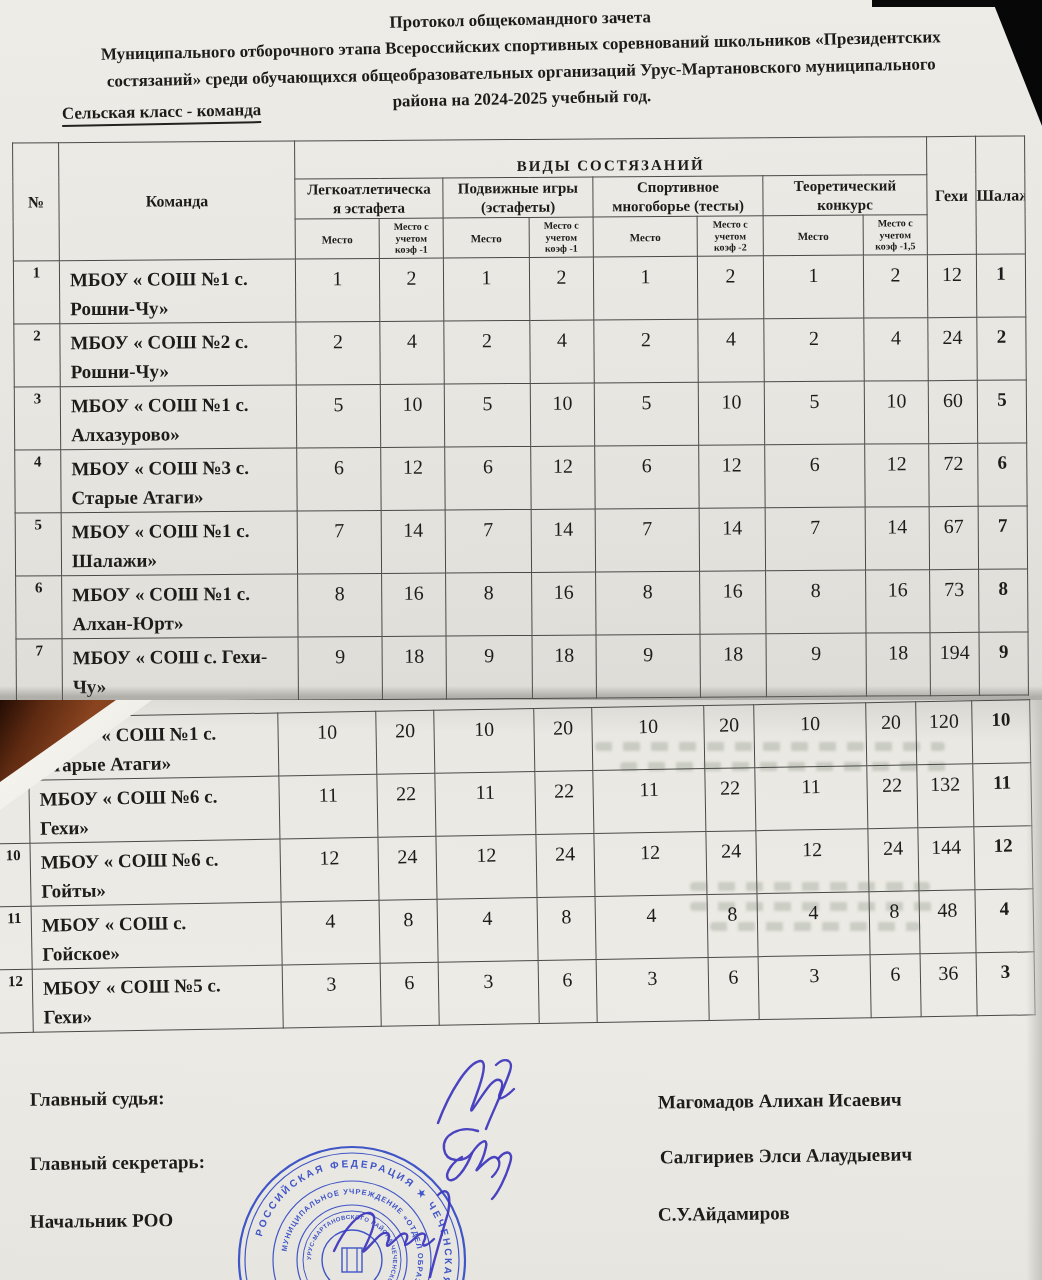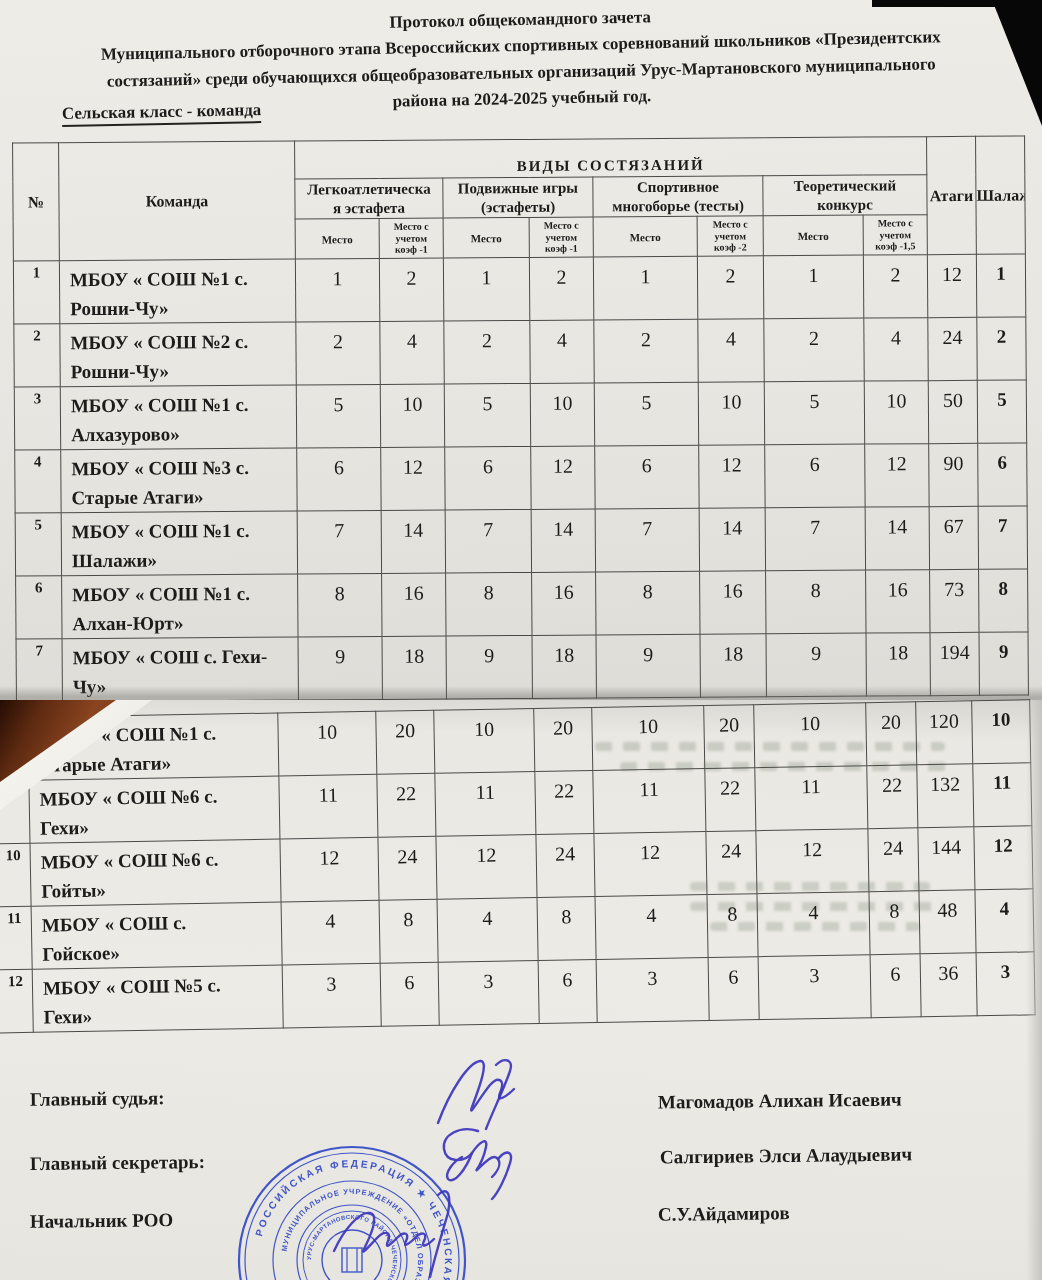--- a/index.html
+++ b/index.html
@@ -98,21 +98,21 @@
       <col style="width:100px">
         <col style="width:64px">
       <col style="width:49px">
         <col style="width:49px">
     </colgroup>
     <thead>
       <tr class="band1">
         <th class="corner" rowspan="3">№</th>
         <th class="corner" rowspan="3">Команда</th>
         <th class="events-title" colspan="8">ВИДЫ  СОСТЯЗАНИЙ</th>
-        <th class="corner" rowspan="3">Атаги</th>
+        <th class="corner" rowspan="3">Гехи</th>
         <th class="corner" rowspan="3">Шалажи</th>
       </tr>
       <tr class="band2">
         <th class="evt" colspan="2">Легкоатлетическа
 я эстафета</th>
         <th class="evt" colspan="2">Подвижные игры
 (эстафеты)</th>
         <th class="evt" colspan="2">Спортивное
 многоборье (тесты)</th>
         <th class="evt" colspan="2">Теоретический
@@ -176,37 +176,37 @@
           <td class="team">МБОУ « СОШ №1 с.
 Алхазурово»</td>
           <td class="val">5</td>
           <td class="val">10</td>
           <td class="val">5</td>
           <td class="val">10</td>
           <td class="val">5</td>
           <td class="val">10</td>
           <td class="val">5</td>
           <td class="val">10</td>
-          <td class="pts">50</td>
+          <td class="pts">60</td>
           <td class="plc">5</td>
         </tr>
 
         <tr>
           <td class="num">4</td>
           <td class="team">МБОУ « СОШ №3 с.
 Старые Атаги»</td>
           <td class="val">6</td>
           <td class="val">12</td>
           <td class="val">6</td>
           <td class="val">12</td>
           <td class="val">6</td>
           <td class="val">12</td>
           <td class="val">6</td>
           <td class="val">12</td>
-          <td class="pts">90</td>
+          <td class="pts">72</td>
           <td class="plc">6</td>
         </tr>
 
         <tr>
           <td class="num">5</td>
           <td class="team">МБОУ « СОШ №1 с.
 Шалажи»</td>
           <td class="val">7</td>
           <td class="val">14</td>
           <td class="val">7</td>

